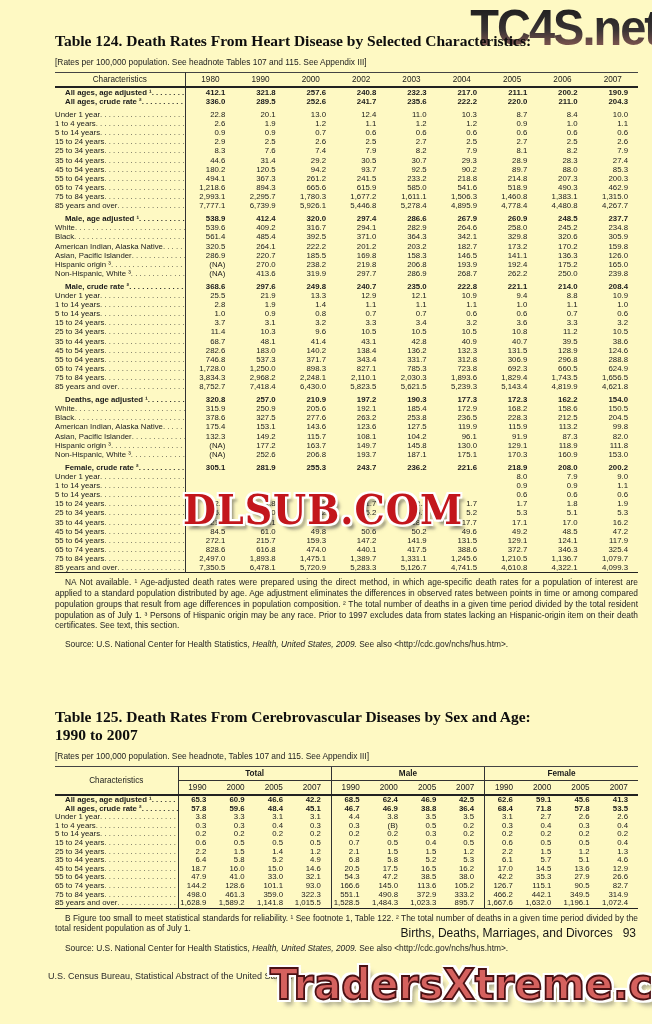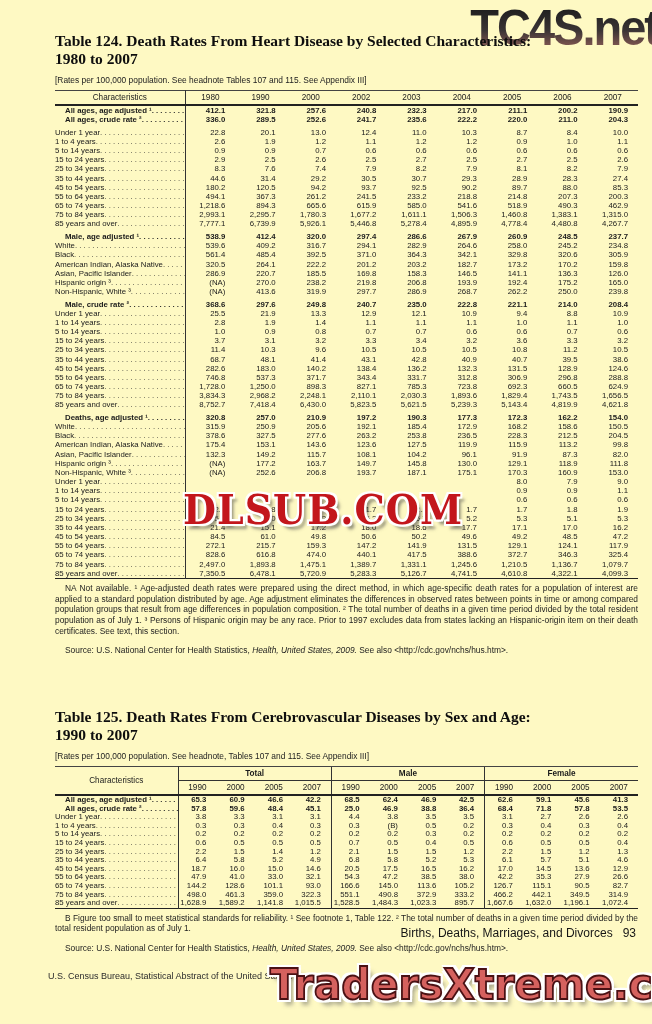--- a/index.html
+++ b/index.html
@@ -57,21 +57,20 @@
 </head>
 <body>
 
 <div class="page">
 
   <div class="wm" id="wm-top">TC4S.net</div>
 
   <div class="sect" id="sect124">
     <div class="t-title">
       <div>Table 124. Death Rates From Heart Disease by Selected Characteristics:</div>
-      <div>1980 to 2007</div>
     </div>
     <div class="headnote">[Rates per 100,000 population. See headnote Tables 107 and 115. See Appendix III]</div>
     <table id="t124">
       <colgroup>
           <col style="width:130px">
           <col span="9">
         </colgroup>
       <thead>
         <tr>
           <th class="ch">Characteristics</th>
@@ -742,20 +741,37 @@
             </td>
             <td class="num">(NA)</td>
             <td class="num">252.6</td>
             <td class="num">206.8</td>
             <td class="num">193.7</td>
             <td class="num">187.1</td>
             <td class="num">175.1</td>
             <td class="num">170.3</td>
             <td class="num">160.9</td>
             <td class="num">153.0</td>
+          </tr>
+          <tr class="b gap">
+            <td class="lbl">
+              <span class="wrap">
+                <span class="lab">Female, crude rate ²</span>
+                <span class="lead"></span>
+              </span>
+            </td>
+            <td class="num">305.1</td>
+            <td class="num">281.9</td>
+            <td class="num">255.3</td>
+            <td class="num">243.7</td>
+            <td class="num">236.2</td>
+            <td class="num">221.6</td>
+            <td class="num">218.9</td>
+            <td class="num">208.0</td>
+            <td class="num">200.2</td>
           </tr>
           <tr>
             <td class="lbl">
               <span class="wrap">
                 <span class="lab">Under 1 year</span>
                 <span class="lead"></span>
               </span>
             </td>
             <td class="num"></td>
             <td class="num"></td>
@@ -1003,21 +1019,21 @@
             <td class="lbl">
               <span class="wrap">
                 <span class="lab">All ages, crude rate ²</span>
                 <span class="lead"></span>
               </span>
             </td>
             <td class="num">57.8</td>
             <td class="num">59.6</td>
             <td class="num">48.4</td>
             <td class="num">45.1</td>
-            <td class="num gb">25.0</td>
+            <td class="num gb">46.7</td>
             <td class="num">46.9</td>
             <td class="num">38.8</td>
             <td class="num">36.4</td>
             <td class="num gb">68.4</td>
             <td class="num">71.8</td>
             <td class="num">57.8</td>
             <td class="num">53.5</td>
           </tr>
           <tr>
             <td class="lbl">

